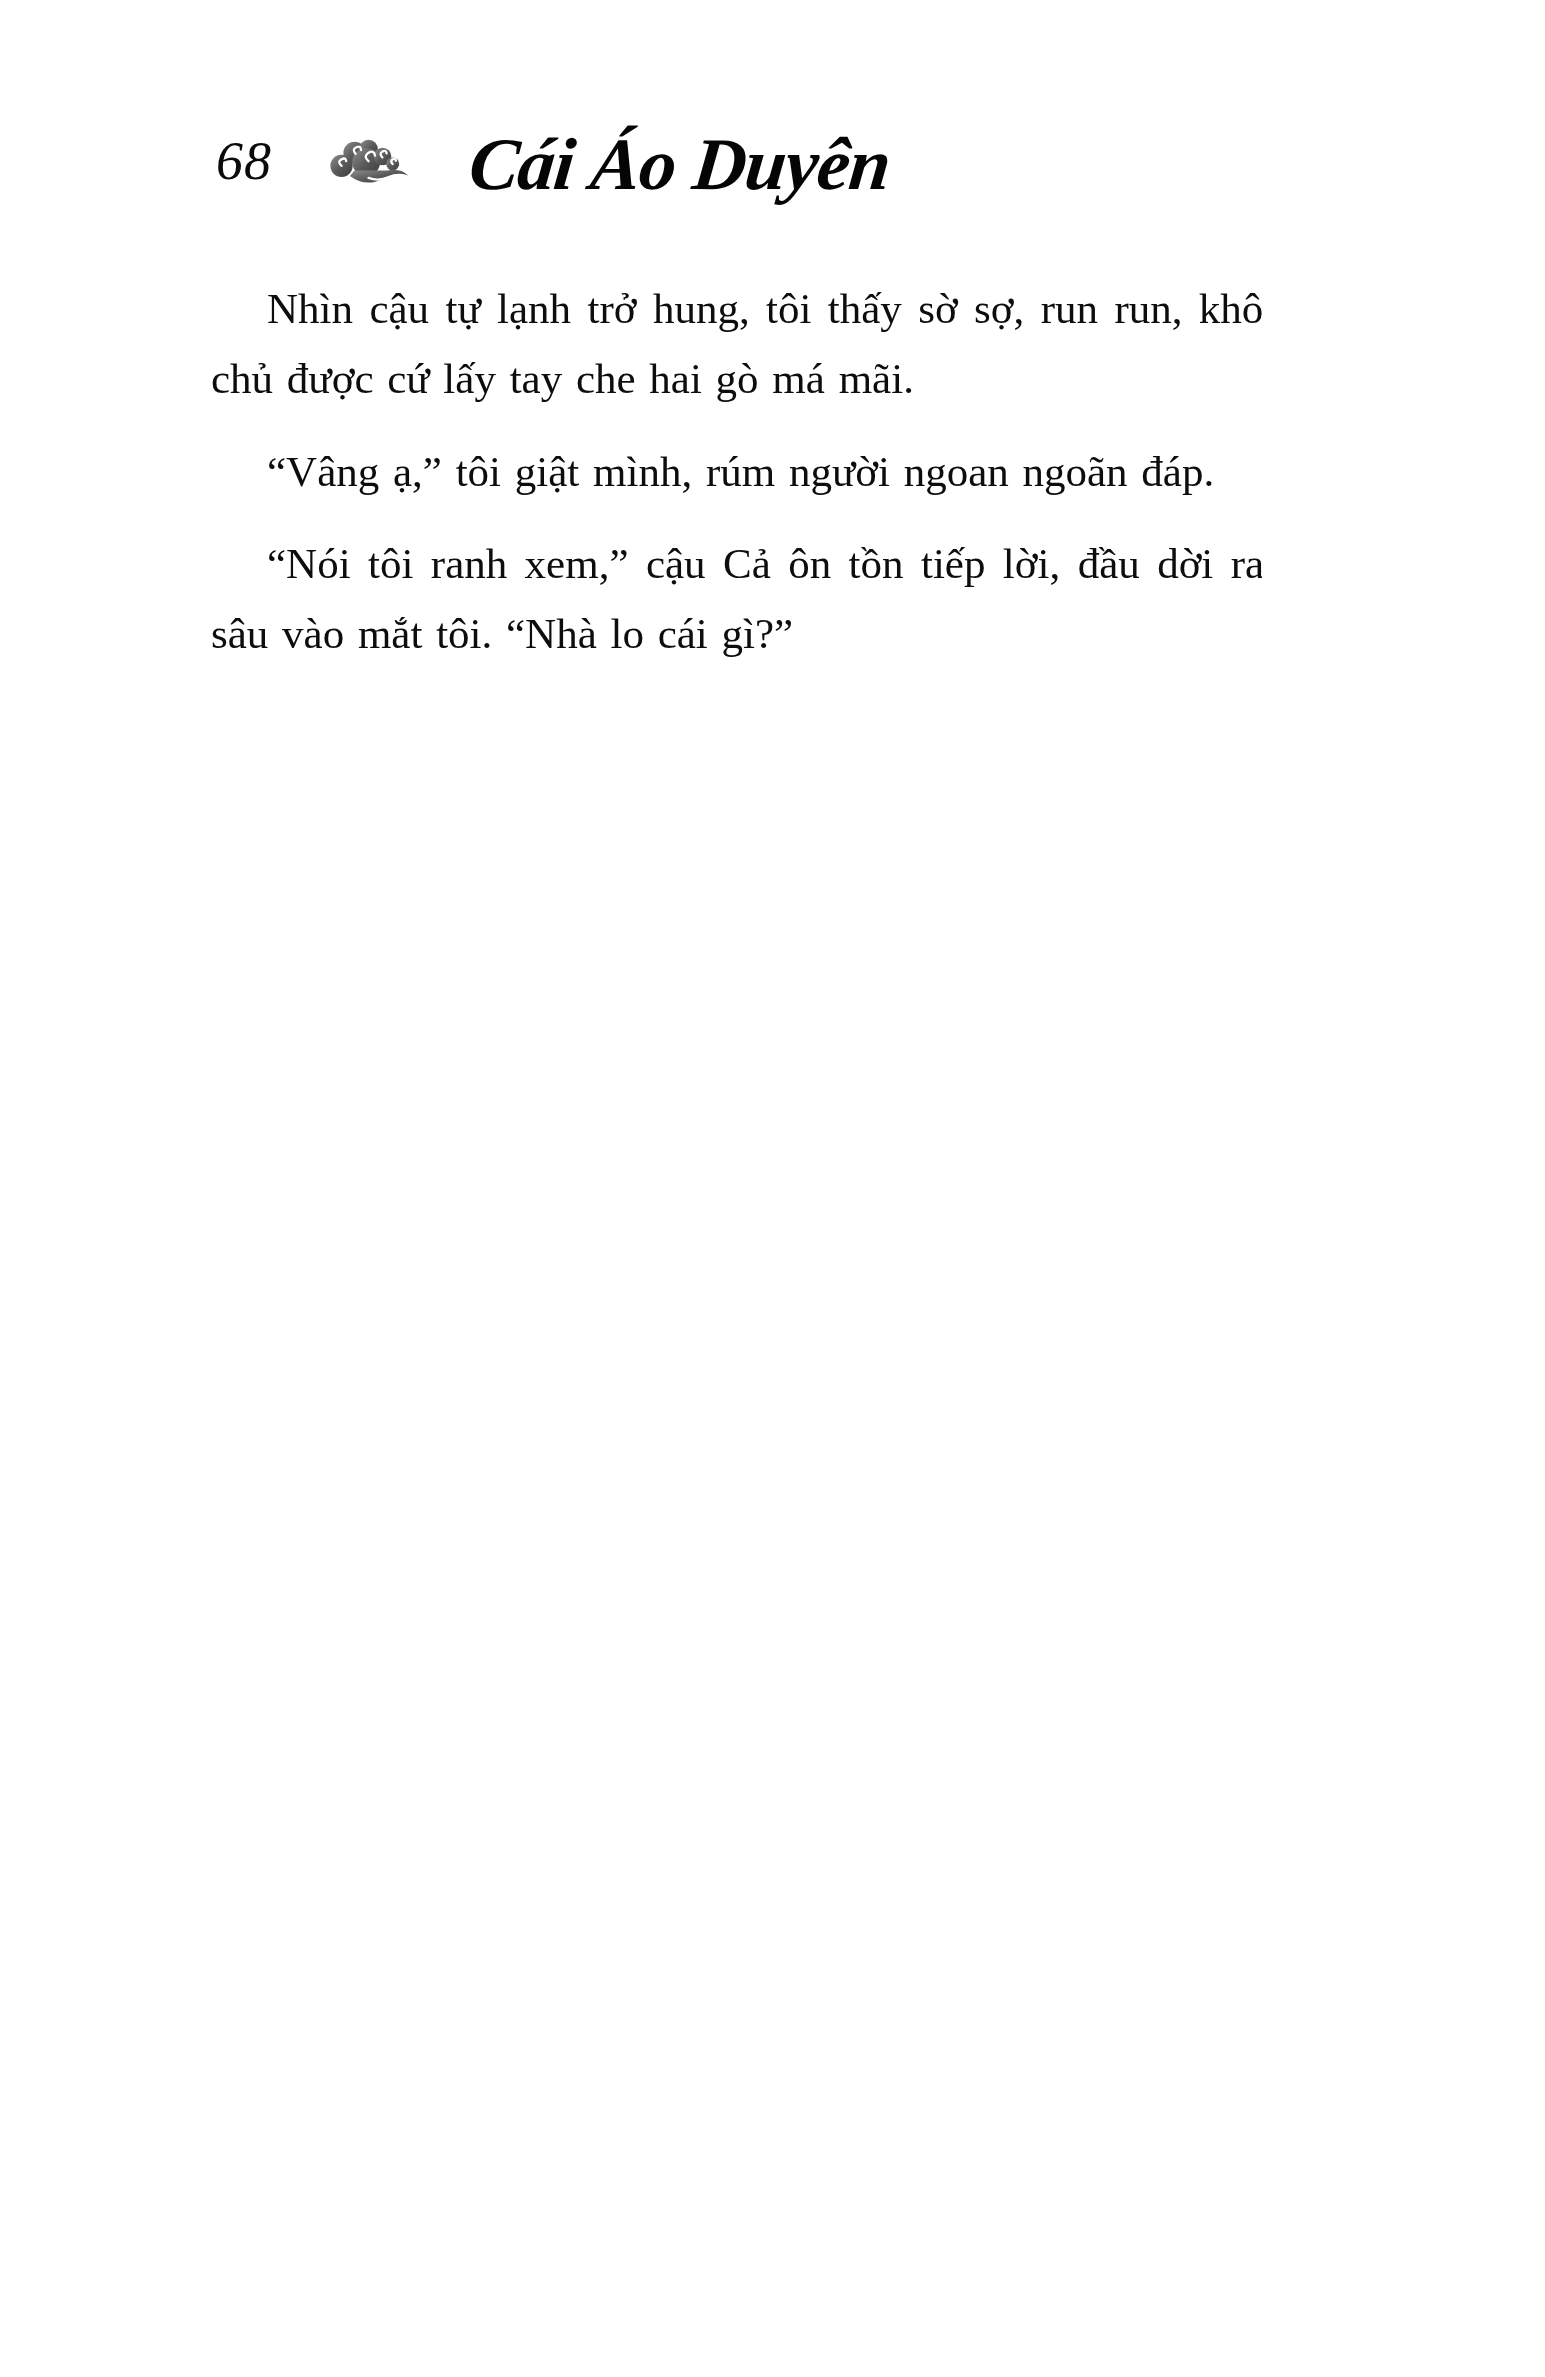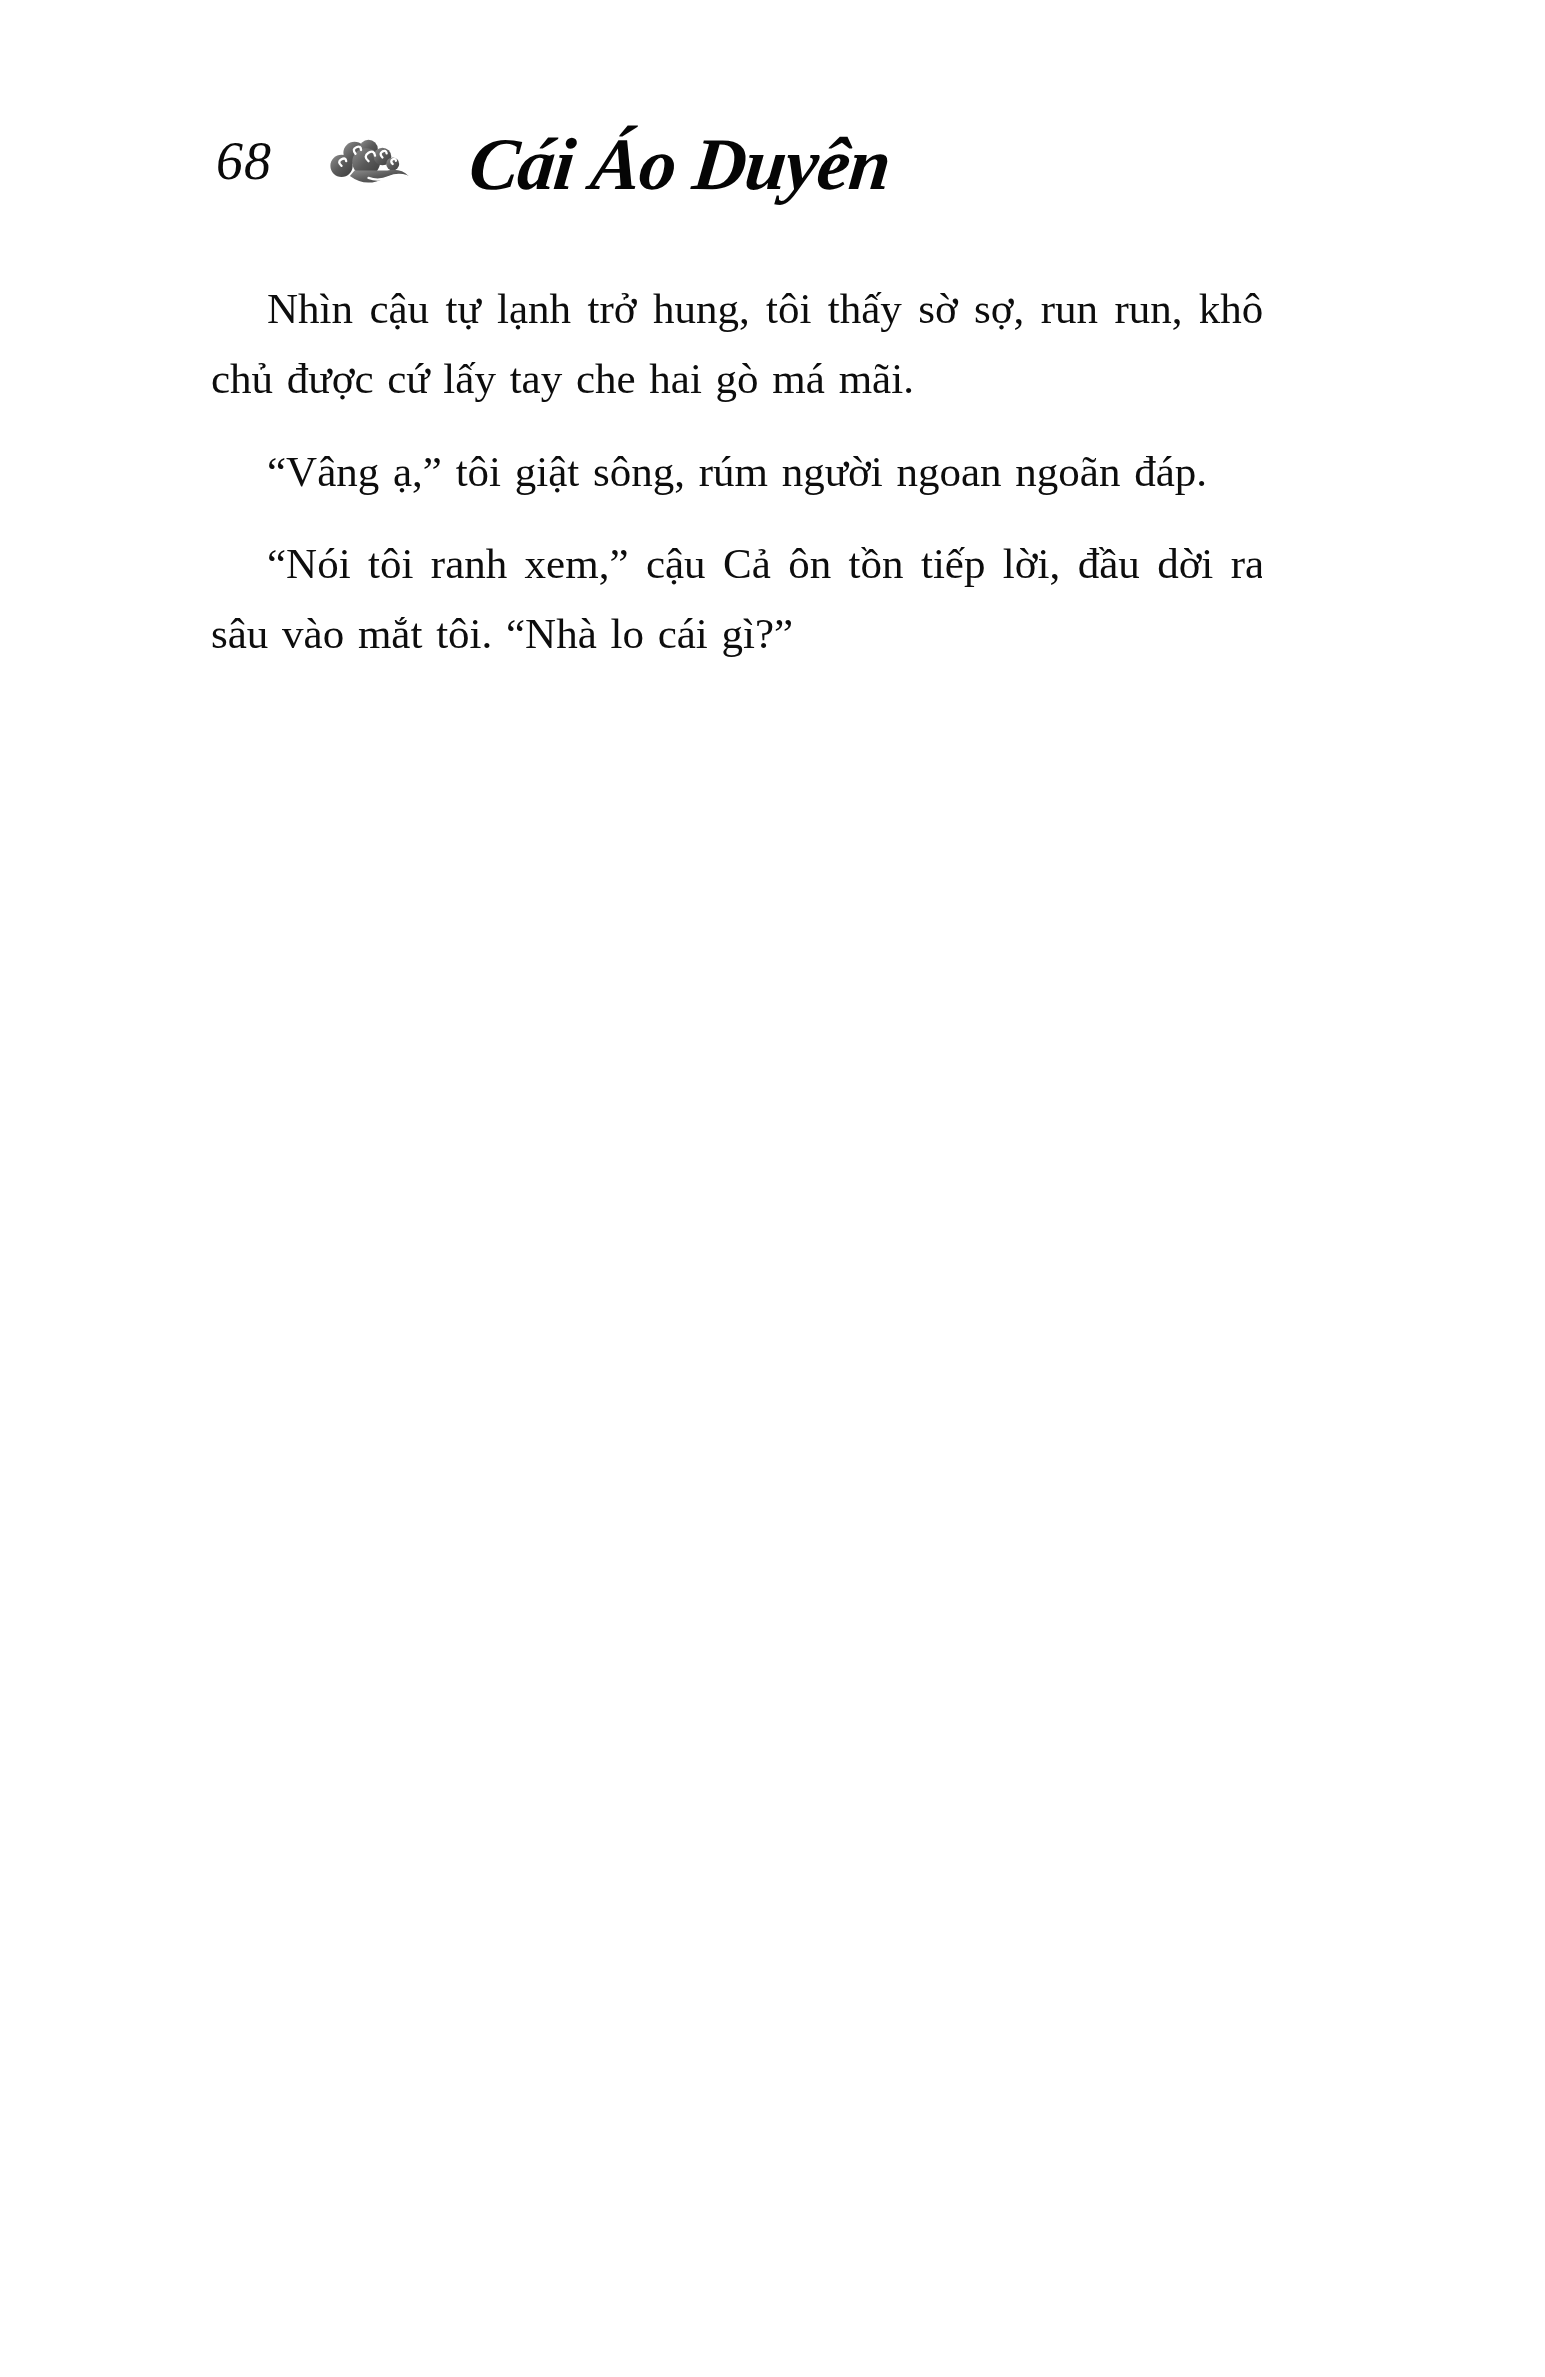--- a/index.html
+++ b/index.html
@@ -101,18 +101,18 @@
           <path d="M100 96 q 22 8 44 -2 q 18 -8 38 -2"></path>
         </g>
       </svg>
     </span>
 
     <h1 class="running-title">Cái Áo Duyên</h1>
   </header>
 
   <main class="page-body">
     <p>Nhìn cậu tự lạnh trở hung, tôi thấy sờ sợ, run run, không tự chủ được cứ lấy tay che hai gò má mãi.</p>
-    <p>“Vâng ạ,” tôi giật sông, rúm người ngoan ngoãn đáp.</p>
+    <p>“Vâng ạ,” tôi giật mình, rúm người ngoan ngoãn đáp.</p>
     <p>“Nói tôi ranh xem,” cậu Cả ôn tồn tiếp lời, đầu dời ra nhìn sâu vào mắt tôi. “Nhà lo cái gì?”</p>
   </main>
 
 </div>
 
 
 </body></html>

